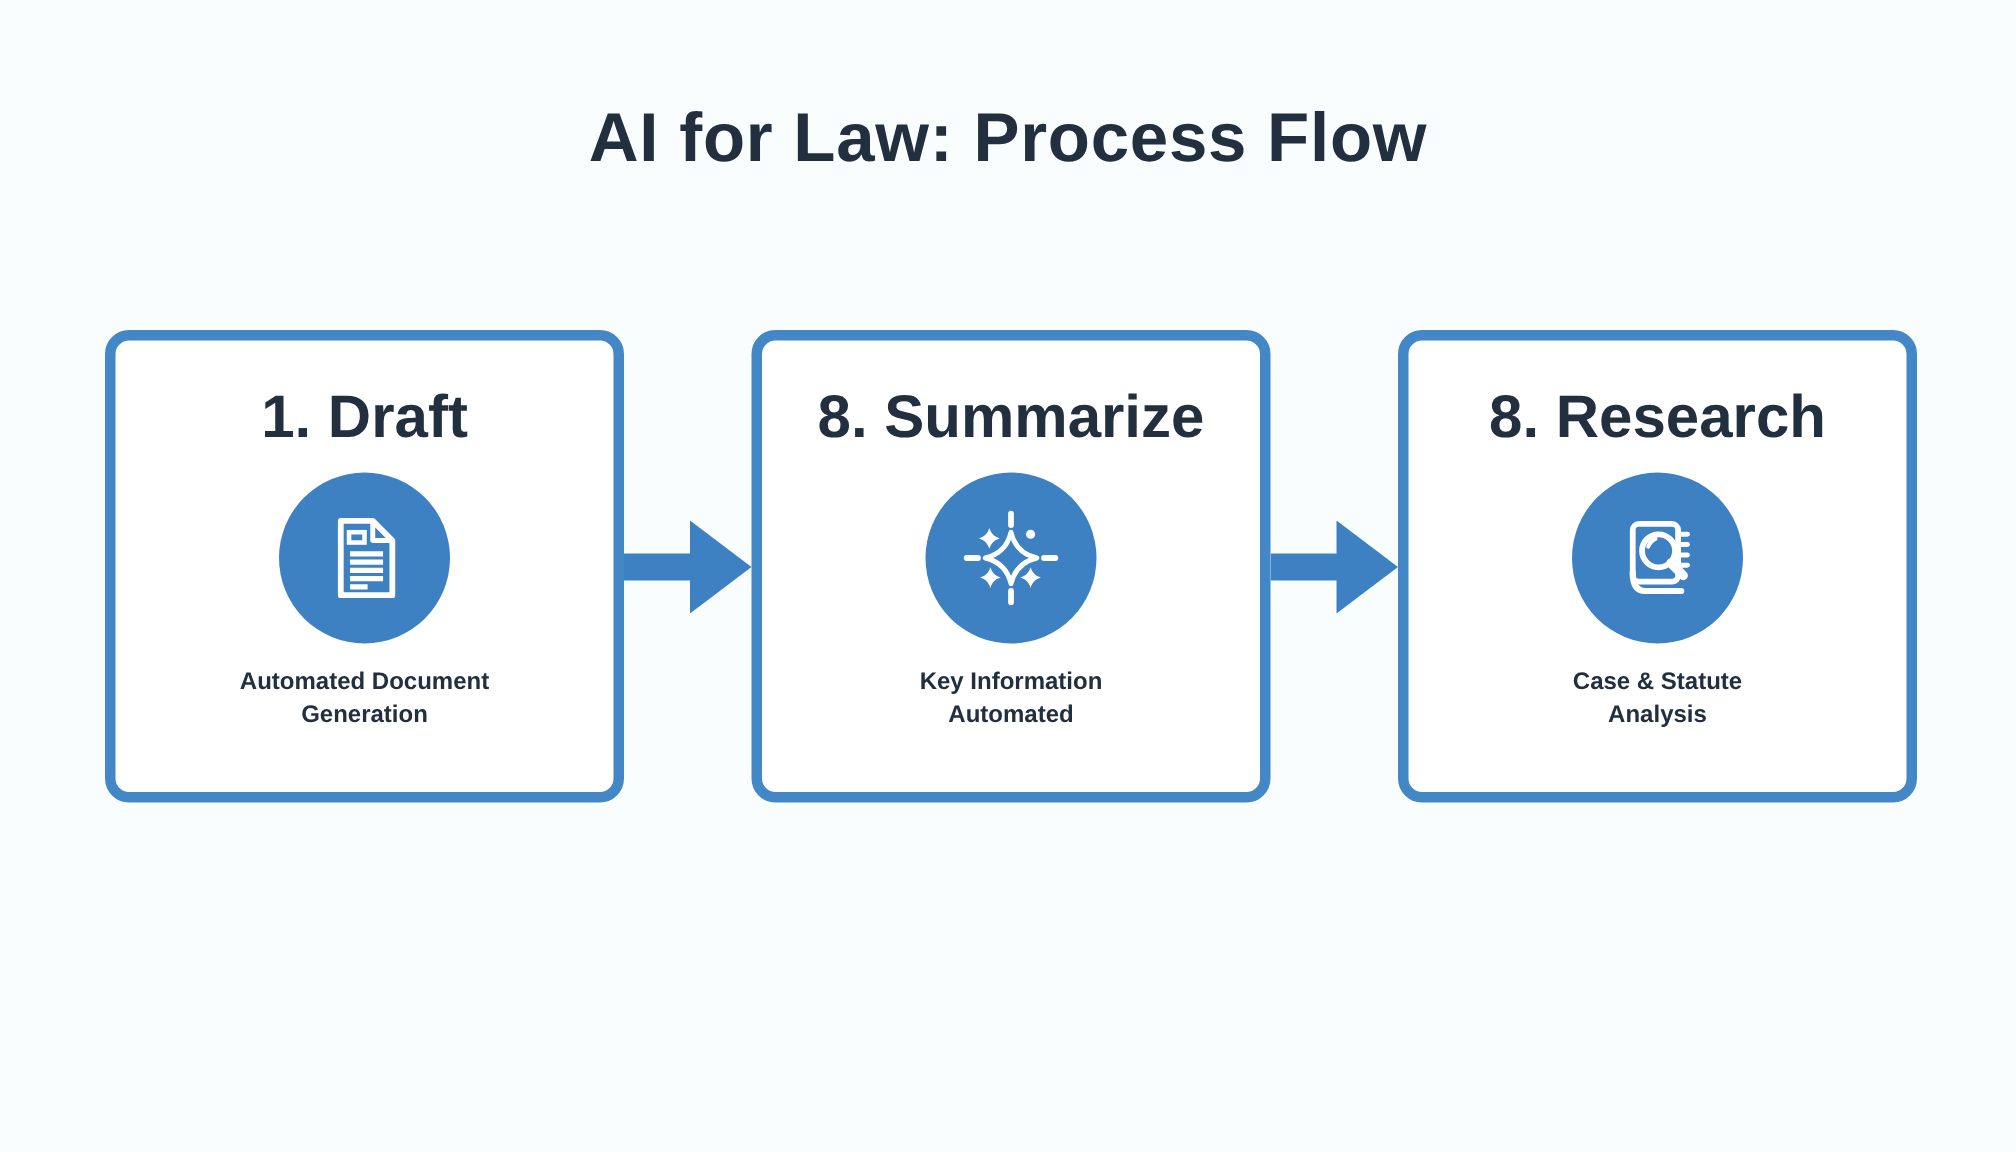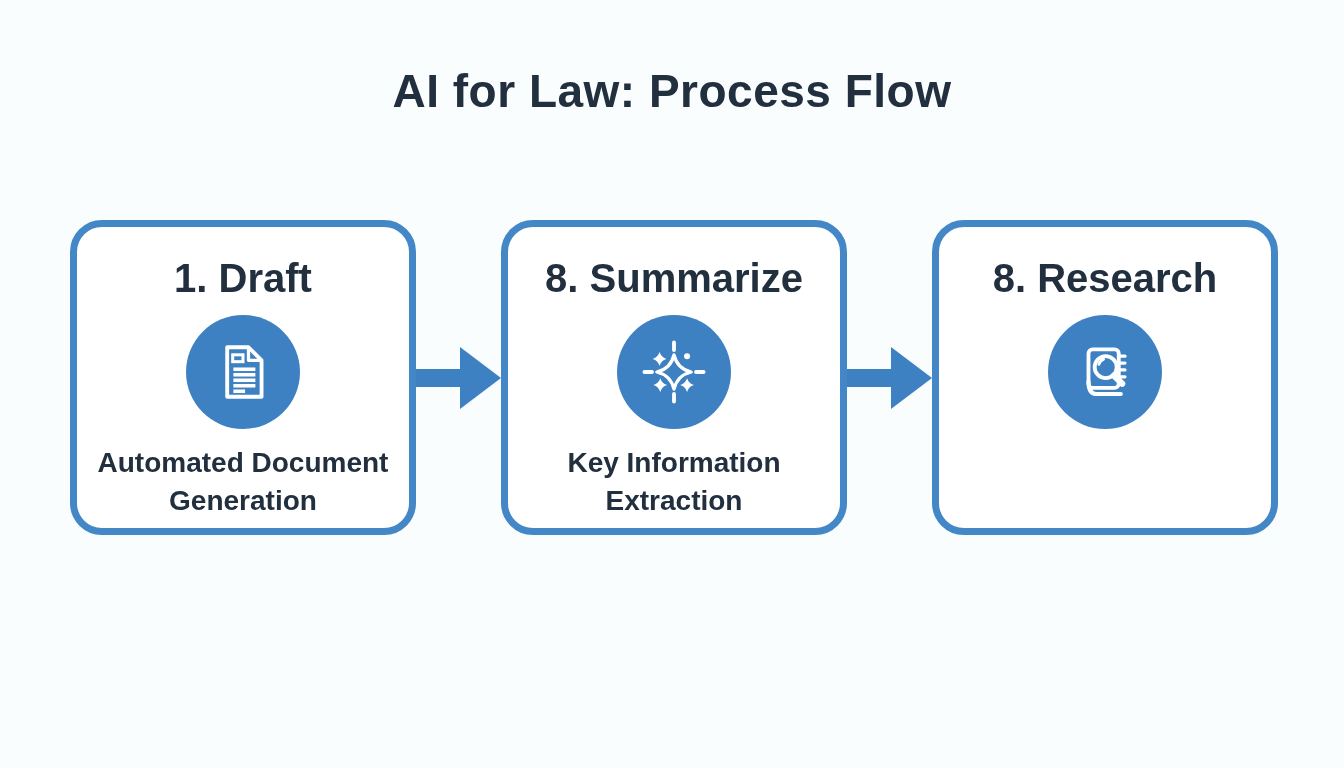--- a/index.html
+++ b/index.html
@@ -36,21 +36,21 @@
     left: 70px;
     display: flex;
     align-items: flex-start;
   }
   .step-card {
     width: 346px;
     height: 315px;
     box-sizing: border-box;
     background: var(--card-bg, #ffffff);
     border: 7px solid var(--card-border, #4387c7);
-    border-radius: 32px;
+    border-radius: 16px;
     display: flex;
     flex-direction: column;
     align-items: center;
     padding-top: 28px;
   }
   .step-title {
     font-size: 40px;
     font-weight: 700;
     color: var(--heading, #212f3f);
     line-height: 1.15;
@@ -67,21 +67,21 @@
     justify-content: center;
     flex: 0 0 auto;
   }
   .icon-svg {
     width: 66px;
     height: 66px;
     display: block;
   }
   .step-caption {
     margin-top: 15px;
-    font-size: 28px;
+    font-size: 16px;
     font-weight: 700;
     color: var(--heading, #212f3f);
     text-align: center;
     line-height: 1.35;
     white-space: pre-line;
   }
   .arrow-wrap {
     width: 85px;
     margin-top: 127px;
     flex: 0 0 auto;
@@ -136,21 +136,21 @@
           <path d="M14 28.5 c0.9 2.7 2.3 4.1 5 5 c-2.7 0.9 -4.1 2.3 -5 5 c-0.9 -2.7 -2.3 -4.1 -5 -5 c2.7 -0.9 4.1 -2.3 5 -5 z" fill="currentColor" stroke="none"></path>
           <path d="M33.5 28.5 c0.9 2.7 2.3 4.1 5 5 c-2.7 0.9 -4.1 2.3 -5 5 c-0.9 -2.7 -2.3 -4.1 -5 -5 c2.7 -0.9 4.1 -2.3 5 -5 z" fill="currentColor" stroke="none"></path>
           <circle cx="33.5" cy="12.5" r="2.2" fill="currentColor" stroke="none"></circle>
           <path d="M24 2.5 V8" stroke-width="2.8" stroke-linecap="round"></path>
           <path d="M24 40 V45.5" stroke-width="2.8" stroke-linecap="round"></path>
           <path d="M2.5 24 H8" stroke-width="2.8" stroke-linecap="round"></path>
           <path d="M40 24 H45.5" stroke-width="2.8" stroke-linecap="round"></path>
         </svg>
       </div>
       <div class="step-caption">Key Information
-Extraction</div>
+Automated</div>
     </div>
 
     <div class="arrow-wrap">
       <svg width="85" height="62" viewBox="0 0 85 62" fill="currentColor">
         <rect x="0" y="22" width="48" height="18"></rect>
         <polygon points="44,0 85,31 44,62"></polygon>
       </svg>
     </div>
 
     <div class="step-card">
@@ -161,16 +161,18 @@
           <path d="M34 12.5 h4.5" stroke-width="2.4" stroke-linecap="round"></path>
           <path d="M34 17.5 h4.5" stroke-width="2.4" stroke-linecap="round"></path>
           <path d="M34 22.5 h4.5" stroke-width="2.4" stroke-linecap="round"></path>
           <path d="M34 27.5 h4.5" stroke-width="2.4" stroke-linecap="round"></path>
           <path d="M12 31 q0 9 6 9 h17.5" stroke-width="3" stroke-linecap="round"></path>
           <circle cx="24.5" cy="20.5" r="8" stroke-width="2.8"></circle>
           <path d="M19.5 18.5 a6.5 6.5 0 0 1 3.5 -3.8" stroke-width="2" stroke-linecap="round"></path>
           <path d="M30.5 26.5 L36.5 32.5" stroke-width="4.5" stroke-linecap="round"></path>
         </svg>
       </div>
+      <div class="step-caption">Case &amp; Statute
+Analysis</div>
     </div>
 
   </div>
 </div>
 
 </body></html>

